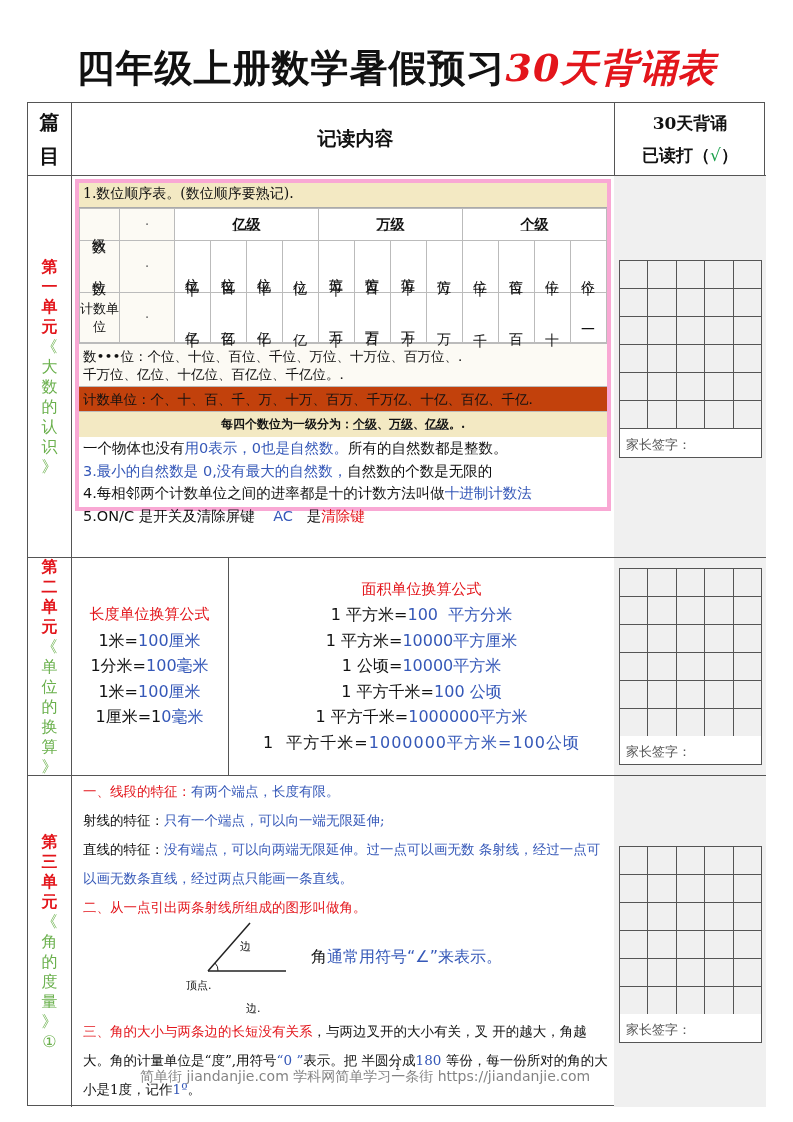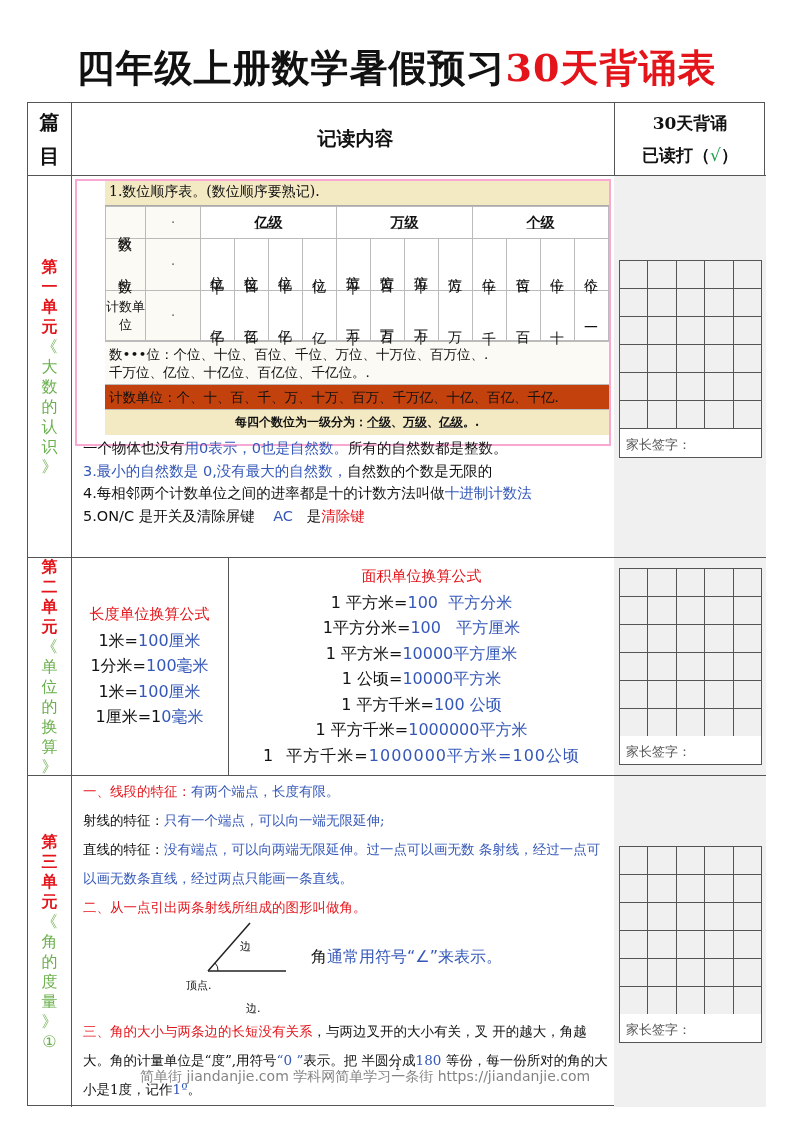--- a/index.html
+++ b/index.html
@@ -4,21 +4,21 @@
 <style>
   * { box-sizing: border-box; margin: 0; padding: 0; }
   html, body { width: 793px; height: 1122px; background: #ffffff; overflow: hidden; }
   body { position: relative; font-family: "DejaVu Sans", "Liberation Sans", sans-serif; color: #111; }
 
   .title {
     position: absolute; left: 0; top: 42px; width: 793px; text-align: center;
     font-family: "DejaVu Serif", "Liberation Serif", serif;
     font-size: 38px; font-weight: bold; letter-spacing: 1px; line-height: 52px;
   }
-  .title .red { color: #e3151b; }
+  .title .red { color: #e3151b; font-style: italic; }
 
   .sheet { position: absolute; left: 27px; top: 102px; width: 738px; height: 1004px; border: 1.5px solid #555; }
   .line-h { position: absolute; height: 1px; background: #555; }
   .line-v { position: absolute; width: 1px; background: #555; }
 
   .hdr-col1 { position: absolute; left: 0; top: 0; width: 43px; height: 72px;
     font-family: "DejaVu Serif", serif; font-weight: bold; font-size: 20px;
     display: flex; flex-direction: column; align-items: center; justify-content: center; line-height: 34px; }
   .hdr-col2 { position: absolute; left: 43px; top: 0; width: 543px; height: 72px;
     display: flex; align-items: center; justify-content: center;
@@ -37,22 +37,22 @@
   
   .sign-col { position: absolute; left: 586px; width: 152px; background: #f0f0f0; }
   .grid { position: absolute; left: 5px; width: 143px;
     display: grid; grid-template-columns: repeat(5, 1fr); border-top: 1px solid #555; border-left: 1px solid #555; }
   .grid .cell { border-right: 1px solid #555; border-bottom: 1px solid #555; height: 28px; }
   .sign-box { position: absolute; left: 5px; width: 143px; height: 29px; background: #fff;
     border: 1px solid #555; border-top: none;
     font-family: "DejaVu Serif", serif; font-size: 13px; color: #555; padding: 7px 6px 0; }
 
   
-  .u1-table { position: absolute; left: 47px; top: 76px; width: 536px; height: 267px;
-    border: 2px solid #f9a8d4; font-family: "DejaVu Serif", serif; padding-left: 28px; }
+  .u1-table { position: absolute; left: 47px; top: 76px; width: 536px; height: 332px;
+    border: 4px solid #f9a8d4; font-family: "DejaVu Serif", serif; }
   .u1-head { background: #f3e9c3; height: 25px; font-size: 14px; padding: 2px 4px; border-bottom: 1px solid #aaa; }
   .pv { width: 100%; border-collapse: collapse; font-size: 13px; }
   .pv td { border: 1px solid #bbb; text-align: center; vertical-align: middle; padding: 0; background: #fff; }
   .pv td.lbl { font-size: 13px; background: #fcfaf4; width: 40px; }
   .pv td.dot { width: 55px; color: #666; background: #fcfaf4; }
   .pv .lvl { font-weight: bold; text-decoration: underline; text-decoration-color: #888; font-size: 14px; }
   .vert { writing-mode: vertical-rl; text-orientation: upright; letter-spacing: -2px; font-size: 14px; }
   .u1-line { font-size: 13.5px; padding: 3px 4px; line-height: 18px; background: #fcfaf4; border-top: 1px solid #bbb; }
   .u1-line.white { background: #c2410c; }
   .u1-foot { background: #f3e9c3; text-align: center; font-size: 12px; font-weight: bold; padding: 4px 0; border-top: 1px solid #bbb; }
@@ -235,21 +235,20 @@
     <div class="u2-title">长度单位换算公式</div>
     <div><span>1米=</span><span class="blue">100厘米</span></div>
     <div><span>1分米=</span><span class="blue">100毫米</span></div>
     <div><span>1米=</span><span class="blue">100厘米</span></div>
     <div><span>1厘米=1</span><span class="blue">0毫米</span></div>
   </div>
 
   <div class="u2-right">
     <div class="u2-title">面积单位换算公式</div>
     <div><span>1 平方米=</span><span class="blue" style="white-space:pre">100  平方分米</span></div>
-    <div><span>1平方分米=</span><span class="blue" style="white-space:pre">100   平方厘米</span></div>
     <div><span>1 平方米=</span><span class="blue">10000平方厘米</span></div>
     <div><span>1 公顷=</span><span class="blue">10000平方米</span></div>
     <div><span>1 平方千米=</span><span class="blue">100 公顷</span></div>
     <div><span>1 平方千米=</span><span class="blue">1000000平方米</span></div>
     <div style="letter-spacing:1px"><span style="white-space:pre">1  平方千米=</span><span class="blue">1000000平方米=100公顷</span></div>
   </div>
 
   <div class="sign-col" style="top:455px;height:217px;">
     <div class="grid" style="top:10px;">
       <div class="cell"></div>

